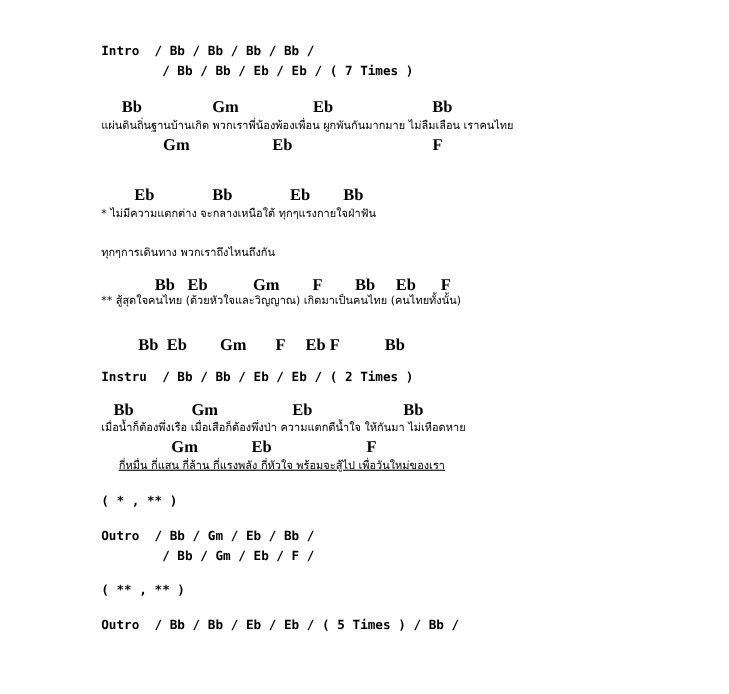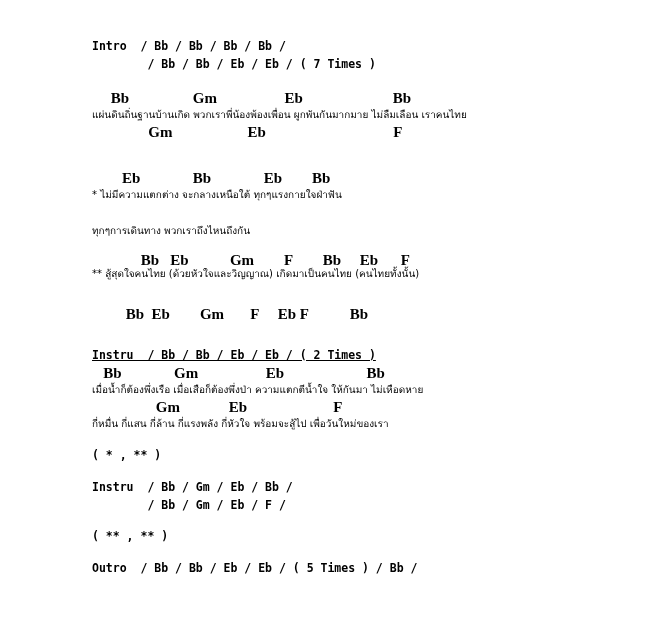--- a/index.html
+++ b/index.html
@@ -71,29 +71,29 @@
   <div class="block chordline" style="left:92px; top:124px;">               Gm                    Eb                                  F</div>
 
   <div class="block chordline" style="left:92px; top:170px;">        Eb              Bb              Eb        Bb</div>
   <div class="block lyricline" style="left:92px; top:186px;">* ไม่มีความแตกต่าง จะกลางเหนือใต้ ทุกๆแรงกายใจฝ่าฟัน</div>
   <div class="block lyricline" style="left:92px; top:222px;">ทุกๆการเดินทาง พวกเราถึงไหนถึงกัน</div>
 
   <div class="block chordline" style="left:92px; top:252px;">             Bb   Eb           Gm        F        Bb     Eb      F</div>
   <div class="block lyricline" style="left:92px; top:265px;">** สู้สุดใจคนไทย (ด้วยหัวใจและวิญญาณ) เกิดมาเป็นคนไทย (คนไทยทั้งนั้น)</div>
   <div class="block chordline" style="left:92px; top:286px;margin-top:20px;">         Bb  Eb        Gm       F     Eb F           Bb</div>
 
-  <div class="block sectionline" style="left:92px; top:347px;text-decoration:underline;">Instru  / Bb / Bb / Eb / Eb / ( 2 Times )</div>
+  <div class="block sectionline" style="left:92px; top:334px;">Instru  / Bb / Bb / Eb / Eb / ( 2 Times )</div>
 
   <div class="block chordline" style="left:92px; top:365px;">   Bb              Gm                  Eb                      Bb</div>
   <div class="block lyricline" style="left:92px; top:381px;">เมื่อน้ำก็ต้องพึ่งเรือ เมื่อเสือก็ต้องพึ่งป่า ความแตกตีน้ำใจ ให้กันมา ไม่เหือดหาย</div>
   <div class="block chordline" style="left:92px; top:399px;">                 Gm             Eb                       F</div>
-  <div class="block lyricline" style="left:92px; top:415px;">กี่หมื่น กี่แสน กี่ล้าน กี่แรงพลัง กี่หัวใจ พร้อมจะสู้ไป เพื่อวันใหม่ของเรา</div>
+  <div class="block lyricline" style="left:108px; top:415px;text-decoration:underline;">กี่หมื่น กี่แสน กี่ล้าน กี่แรงพลัง กี่หัวใจ พร้อมจะสู้ไป เพื่อวันใหม่ของเรา</div>
 
   <div class="block markline" style="left:92px; top:447px;">( * , ** )</div>
 
-  <div class="block sectionline" style="left:92px; top:479px;">Instru  / Bb / Gm / Eb / Bb /</div>
+  <div class="block sectionline" style="left:92px; top:479px;">Outro  / Bb / Gm / Eb / Bb /</div>
   <div class="block sectionline" style="left:92px; top:497px;">        / Bb / Gm / Eb / F /</div>
 
   <div class="block markline" style="left:92px; top:528px;">( ** , ** )</div>
 
   <div class="block sectionline" style="left:92px; top:560px;">Outro  / Bb / Bb / Eb / Eb / ( 5 Times ) / Bb /</div>
 
 </div>
 
 </body></html>

